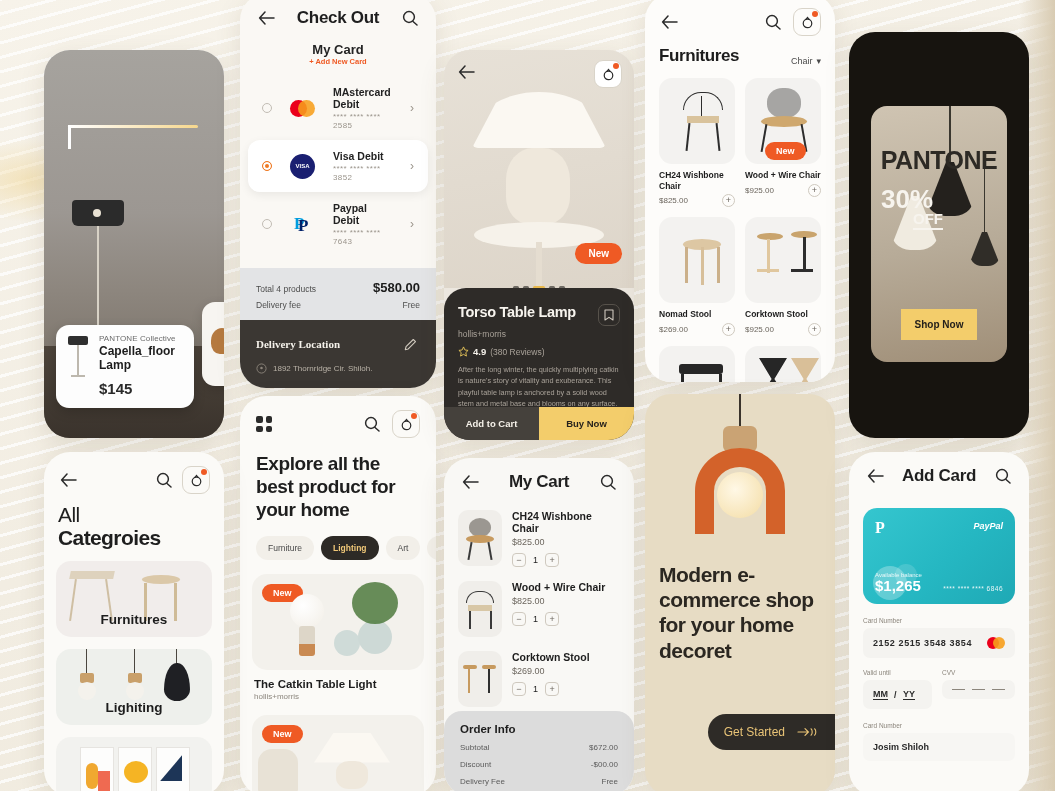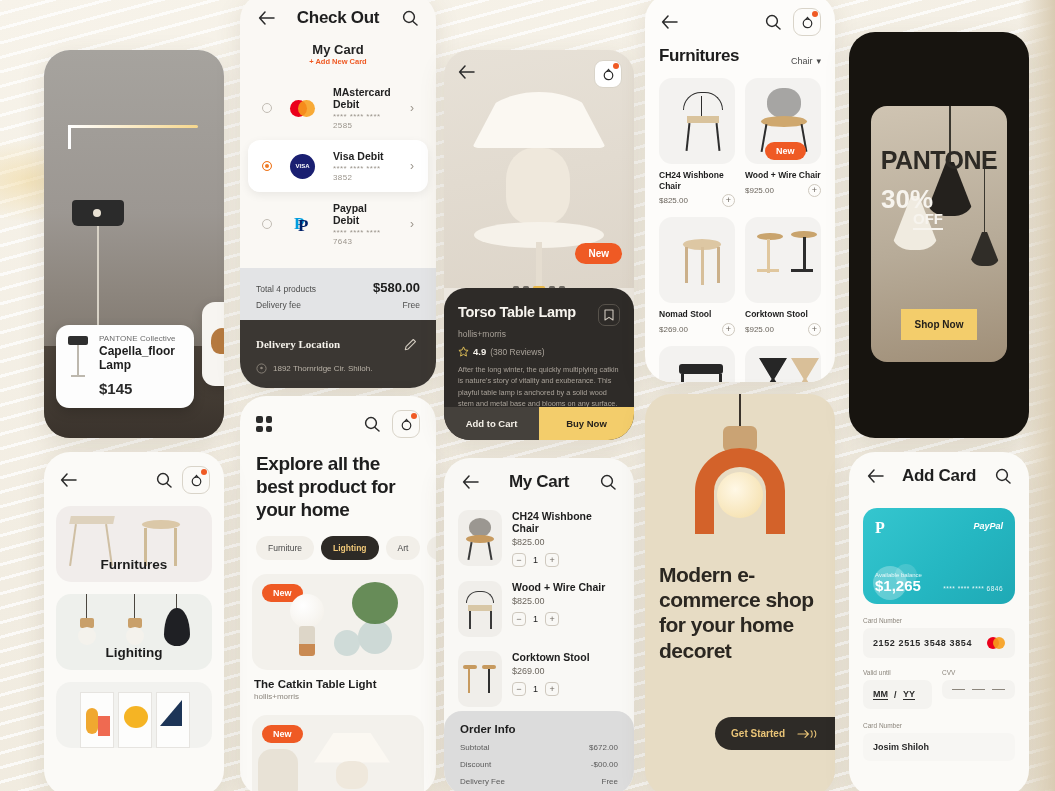--- a/index.html
+++ b/index.html
@@ -185,21 +185,21 @@
 
   
   #s-onboard { left:645px; top:394px; width:190px; height:402px; background:#e7dcc4;}
   .ob-img{position:absolute;left:0;top:0;right:0;height:190px;overflow:hidden;}
   .pend-cord{position:absolute;left:94px;top:0;width:2px;height:36px;background:#3a332c;}
   .pend-top{position:absolute;left:78px;top:32px;width:34px;height:26px;background:#caa374;border-radius:6px;}
   .pend-arc{position:absolute;left:50px;top:54px;width:90px;height:86px;border-radius:50% 50% 0 0;border:19px solid #d3622a;border-bottom:none;}
   .pend-bulb{position:absolute;left:72px;top:78px;width:46px;height:46px;border-radius:50%;background:radial-gradient(circle at 40% 38%,#fff8e6,#f3dca4);}
   .ob-title{position:absolute;left:14px;top:168px;right:14px;font-size:21px;font-weight:700;color:#2b2721;line-height:1.2;letter-spacing:-.5px;}
   .getstart{position:absolute;right:0;bottom:46px;background:#2e2b27;border-radius:18px 0 0 18px;padding:11px 16px;display:flex;align-items:center;gap:12px;}
-  .getstart span{font-size:10px;font-weight:700;color:#e9c477;}
+  .getstart span{font-size:12px;font-weight:400;color:#e9c477;}
 
   
   #s-pantone { left:849px; top:32px; width:180px; height:406px; background:#17140f;}
   .pan-inner{position:absolute;left:22px;top:74px;right:22px;bottom:76px;border-radius:16px;overflow:hidden;
     background:linear-gradient(170deg,#cfc4b2 0%,#b7ab98 55%,#a08f78 100%);padding-left:44px;}
   .pan-word{position:absolute;left:8px;top:40px;right:8px;text-align:center;font-size:25px;font-weight:700;color:#2d2a25;letter-spacing:-.5px;}
   .pan-30{position:absolute;left:10px;top:78px;font-size:26px;font-weight:700;color:#f7f4ee;}
   .pan-off{position:absolute;left:42px;top:104px;font-size:15px;font-weight:700;color:#f7f4ee;border-bottom:2px solid #f7f4ee;padding-bottom:1px;}
   .shopnow{position:absolute;left:30px;right:30px;bottom:22px;background:#f3cd6b;text-align:center;padding:10px 0;font-size:10px;font-weight:700;color:#24201b;}
   .plamp-a{position:absolute;left:78px;top:0;width:1.5px;height:58px;background:#3a372f;}
@@ -720,20 +720,24 @@
         </svg>
     </div>
     <div class="bell">
       <span class="dot"></span>
       <svg width="13" height="13" viewBox="0 0 14 14">
           <circle cx="7" cy="8" r="4.6" stroke="#2b2b2b" stroke-width="1.3" fill="none"></circle>
           <path d="M5.6 3.4 7 1.6l1.4 1.8" stroke="#2b2b2b" stroke-width="1.3" fill="none" stroke-linecap="round"></path>
         </svg>
     </div>
   </div>
+  <div class="cat-title">
+    <span class="l1">All</span>
+    <span>Categroies</span>
+  </div>
 
   <div class="cat-tile ct-furn">
     <div style="position:absolute;left:14px;top:10px;width:44px;height:8px;background:#ded2bd;transform:skewX(-12deg);"></div>
     <div style="position:absolute;left:16px;top:18px;width:2.4px;height:42px;background:#cfbfa3;transform:rotate(8deg);"></div>
     <div style="position:absolute;left:52px;top:18px;width:2.4px;height:42px;background:#cfbfa3;transform:rotate(-8deg);"></div>
     <div style="position:absolute;left:86px;top:14px;width:38px;height:9px;background:#dbc8a8;border-radius:50%;"></div>
     <div style="position:absolute;left:88px;top:22px;width:3px;height:38px;background:#cfbb97;"></div>
     <div style="position:absolute;left:118px;top:22px;width:3px;height:38px;background:#cfbb97;"></div>
     <span>Furnitures</span>
   </div>

